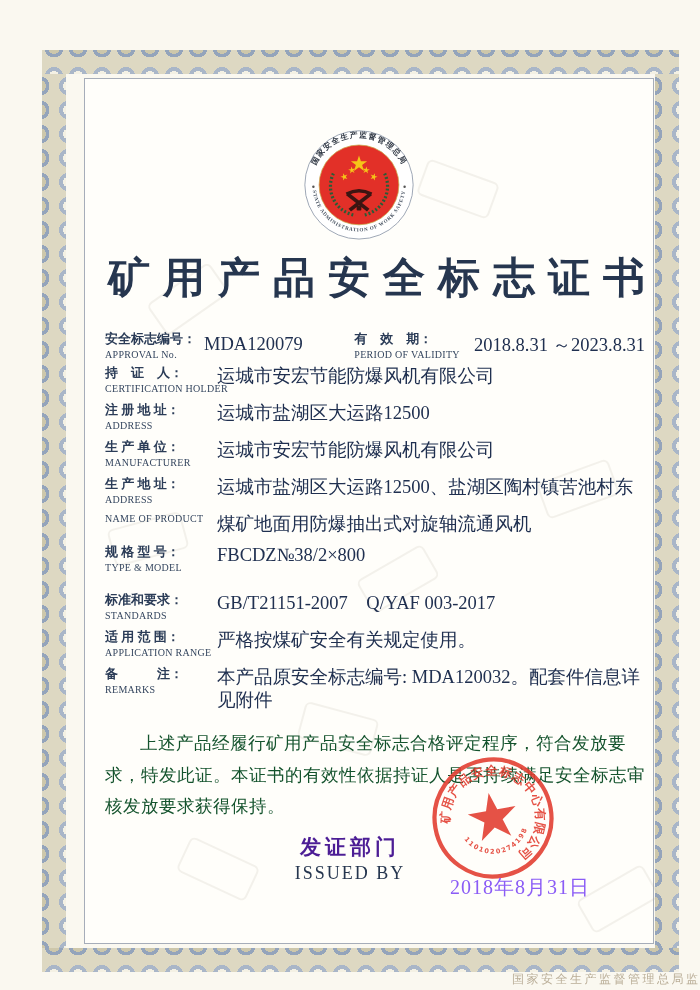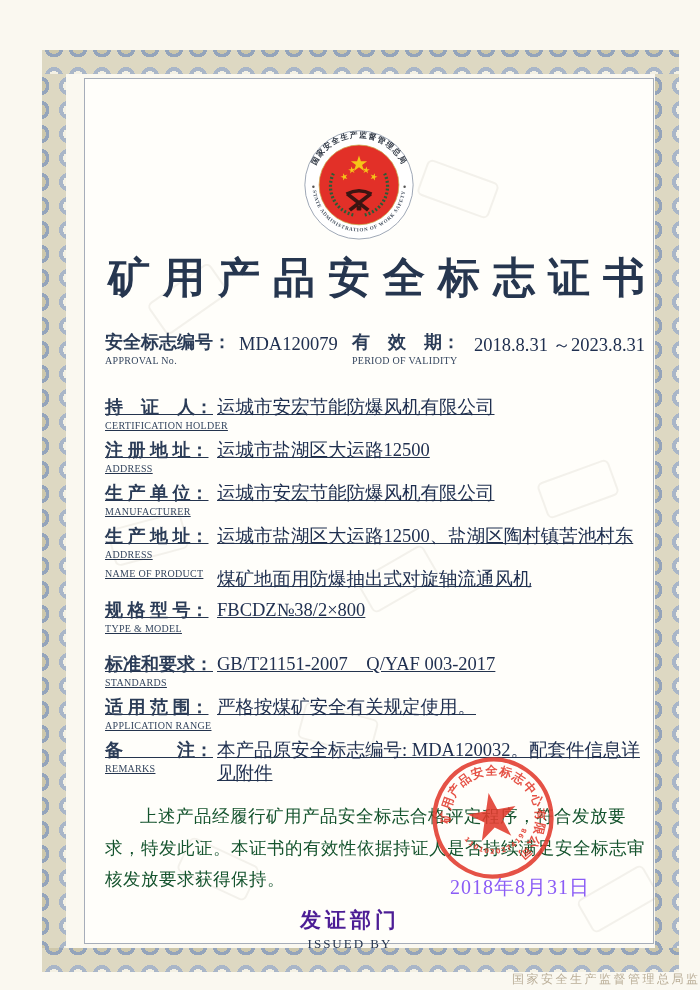--- a/index.html
+++ b/index.html
@@ -39,39 +39,39 @@
   .title-zh{
     margin-top:10px;text-align:center;transform:translateX(-10px);
     font-size:42px;font-weight:bold;letter-spacing:13px;text-indent:13px;
     color:#26364f;white-space:nowrap;
   }
   .title-en{
     margin-top:4px;text-align:center;transform:translateX(-10px);
     font-size:16.5px;font-weight:bold;letter-spacing:0.4px;color:#26364f;white-space:nowrap;
   }
   .approval-row{display:flex;margin-top:24px;}
-  .lbl-zh{display:block;font-size:18px;font-weight:600;color:#2b3c57;white-space:nowrap;}
+  .lbl-zh{display:block;font-size:13px;font-weight:600;color:#2b3c57;white-space:nowrap;}
   .lbl-en{display:block;font-size:10px;color:#35465f;letter-spacing:0.3px;margin-top:1px;white-space:nowrap;}
   .value{font-size:18.5px;color:#203050;padding-top:1px;}
   .approval-left{display:flex;width:300px;}
   .approval-left .value{margin-left:8px;padding-top:4px;}
   .approval-right{display:flex;}
   .approval-right .value{margin-left:14px;padding-top:2px;white-space:nowrap;}
-  .fields{margin-top:29px;text-decoration:underline;}
+  .fields{margin-top:4px;}
   .row{display:flex;align-items:flex-start;margin-bottom:7px;}
   .row .lbl{width:112px;flex:none;}
   .row .value{flex:1;line-height:1.25;}
   .group-b{margin-top:18px;}
   .declaration{
     margin-top:16px;font-size:17.5px;line-height:1.8;color:#14532d;
     text-indent:2em;letter-spacing:0.5px;
   }
   .issuer{margin-top:10px;text-align:center;transform:translateX(-25px);}
   .issuer-zh{font-size:21px;font-weight:600;letter-spacing:4px;color:#4c1d95;}
-  .issuer-en{font-size:13px;letter-spacing:2px;color:#26364f;margin-top:2px;}
+  .issuer-en{font-size:18px;letter-spacing:2px;color:#26364f;margin-top:2px;}
   
   .stamp{position:absolute;left:427px;top:752px;width:132px;height:132px;z-index:5;opacity:0.88;transform:rotate(-10deg);}
   .issue-date{position:absolute;left:450px;top:874px;z-index:6;font-size:20px;color:#8b5cf6;letter-spacing:1px;white-space:nowrap;}
   .footer-note{
     position:absolute;left:512px;top:971px;z-index:3;
     font-size:12px;letter-spacing:2.5px;color:#b3a68e;opacity:0.9;white-space:nowrap;
   }
 </style>
 </head>
 <body>

